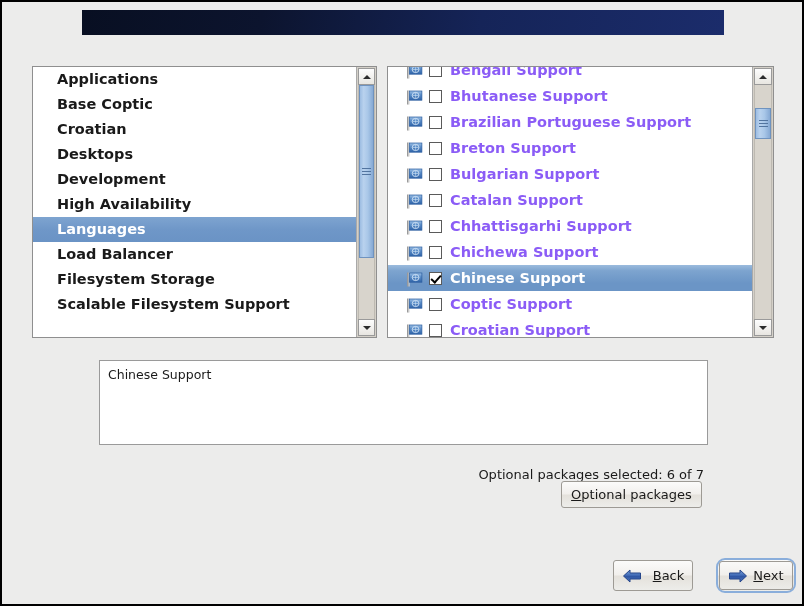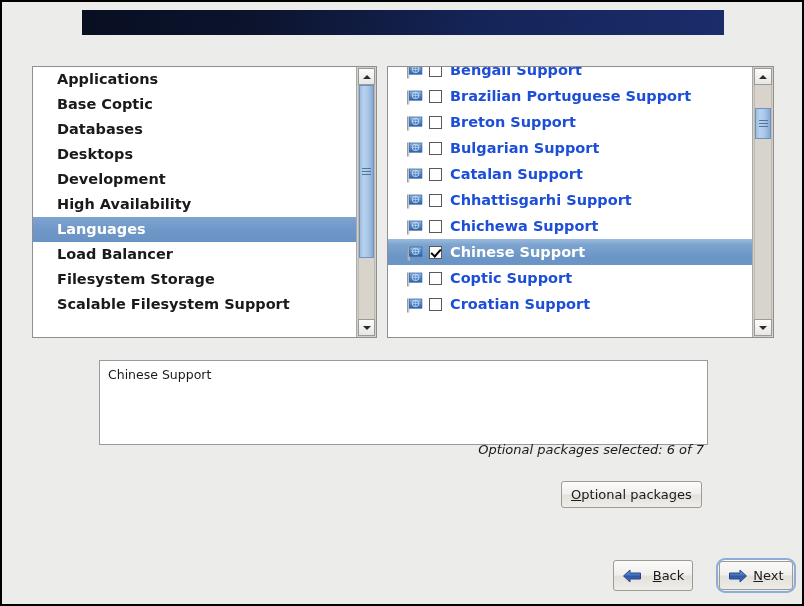--- a/index.html
+++ b/index.html
@@ -84,21 +84,21 @@
   }
 
   
   .pkg-row {
     height: 26px;
     display: flex;
     align-items: center;
     padding-left: 18px;
     font-weight: bold;
     font-size: 14.5px;
-    color: #1d4ed8;
+    color: #8b5cf6;
     white-space: nowrap;
     box-sizing: border-box;
   }
   .pkg-row.selected {
     background: linear-gradient(180deg, #9bbbdd 0%, #7da4cf 22%, #6b95c6 70%, #6b95c6 100%);
     color: #ffffff;
   }
 
   
   .flag-icon {
@@ -205,22 +205,21 @@
     box-sizing: border-box;
     padding: 6px 8px;
     font-size: 12.5px;
     color: #1a1a1a;
     font-family: "DejaVu Sans", sans-serif;
   }
 
   .opt-count {
     position: absolute;
     right: 98px;
-    top: 440px;
-    font-style: italic;
+    top: 465px;
     font-size: 13px;
     color: #1a1a1a;
     margin-left: 36px;
   }
 
   
   .btn {
     position: absolute;
     background: linear-gradient(180deg, #fbfbfa 0%, #f1efec 48%, #e4e1db 52%, #ededea 100%);
     border: 1px solid #9d9a94;
@@ -271,21 +270,21 @@
 </head>
 <body>
 
 <div class="banner"></div>
 
 <div class="panel panel-left">
   <div class="list-viewport">
     <div class="list-inner list-inner-left" id="cat-list">
         <div class="cat-row"><span>Applications</span></div>
         <div class="cat-row"><span>Base Coptic</span></div>
-        <div class="cat-row"><span>Databases</span></div>
+        <div class="cat-row"><span>Croatian</span></div>
         <div class="cat-row"><span>Desktops</span></div>
         <div class="cat-row"><span>Development</span></div>
         <div class="cat-row"><span>High Availability</span></div>
         <div class="cat-row selected"><span>Languages</span></div>
         <div class="cat-row"><span>Load Balancer</span></div>
         <div class="cat-row"><span>Filesystem Storage</span></div>
         <div class="cat-row"><span>Scalable Filesystem Support</span></div>
       </div>
   </div>
   <div class="scrollbar">
@@ -324,20 +323,38 @@
             <rect x="3.3" y="1" width="12.6" height="9.2" fill="url(#fg1)" stroke="#2a5c9e" stroke-width="0.7"></rect>
             <ellipse cx="9.6" cy="5.5" rx="3.4" ry="3.1" fill="none" stroke="#cfe2f5" stroke-width="0.9"></ellipse>
             <path d="M6.4 5.5 h6.4 M9.6 2.6 v5.9" stroke="#cfe2f5" stroke-width="0.6"></path>
           </svg>
           <span class="chk"></span>
           <span>Bengali Support</span>
         </div>
         <div class="pkg-row">
           <svg class="flag-icon" viewBox="0 0 18 15">
             <defs>
+              <linearGradient id="fg2" x1="0" y1="0" x2="0" y2="1">
+                <stop offset="0%" stop-color="#9cc0e6"></stop>
+                <stop offset="40%" stop-color="#5b8ec9"></stop>
+                <stop offset="100%" stop-color="#2f63a8"></stop>
+              </linearGradient>
+            </defs>
+            <rect x="1" y="0.5" width="1.6" height="14" fill="#9a9a9a"></rect>
+            <rect x="2.6" y="0.5" width="1" height="14" fill="#d8d8d8"></rect>
+            <rect x="3.3" y="1" width="12.6" height="9.2" fill="url(#fg2)" stroke="#2a5c9e" stroke-width="0.7"></rect>
+            <ellipse cx="9.6" cy="5.5" rx="3.4" ry="3.1" fill="none" stroke="#cfe2f5" stroke-width="0.9"></ellipse>
+            <path d="M6.4 5.5 h6.4 M9.6 2.6 v5.9" stroke="#cfe2f5" stroke-width="0.6"></path>
+          </svg>
+          <span class="chk"></span>
+          <span>Bhutanese Support</span>
+        </div>
+        <div class="pkg-row">
+          <svg class="flag-icon" viewBox="0 0 18 15">
+            <defs>
               <linearGradient id="fg3" x1="0" y1="0" x2="0" y2="1">
                 <stop offset="0%" stop-color="#9cc0e6"></stop>
                 <stop offset="40%" stop-color="#5b8ec9"></stop>
                 <stop offset="100%" stop-color="#2f63a8"></stop>
               </linearGradient>
             </defs>
             <rect x="1" y="0.5" width="1.6" height="14" fill="#9a9a9a"></rect>
             <rect x="2.6" y="0.5" width="1" height="14" fill="#d8d8d8"></rect>
             <rect x="3.3" y="1" width="12.6" height="9.2" fill="url(#fg3)" stroke="#2a5c9e" stroke-width="0.7"></rect>
             <ellipse cx="9.6" cy="5.5" rx="3.4" ry="3.1" fill="none" stroke="#cfe2f5" stroke-width="0.9"></ellipse>

